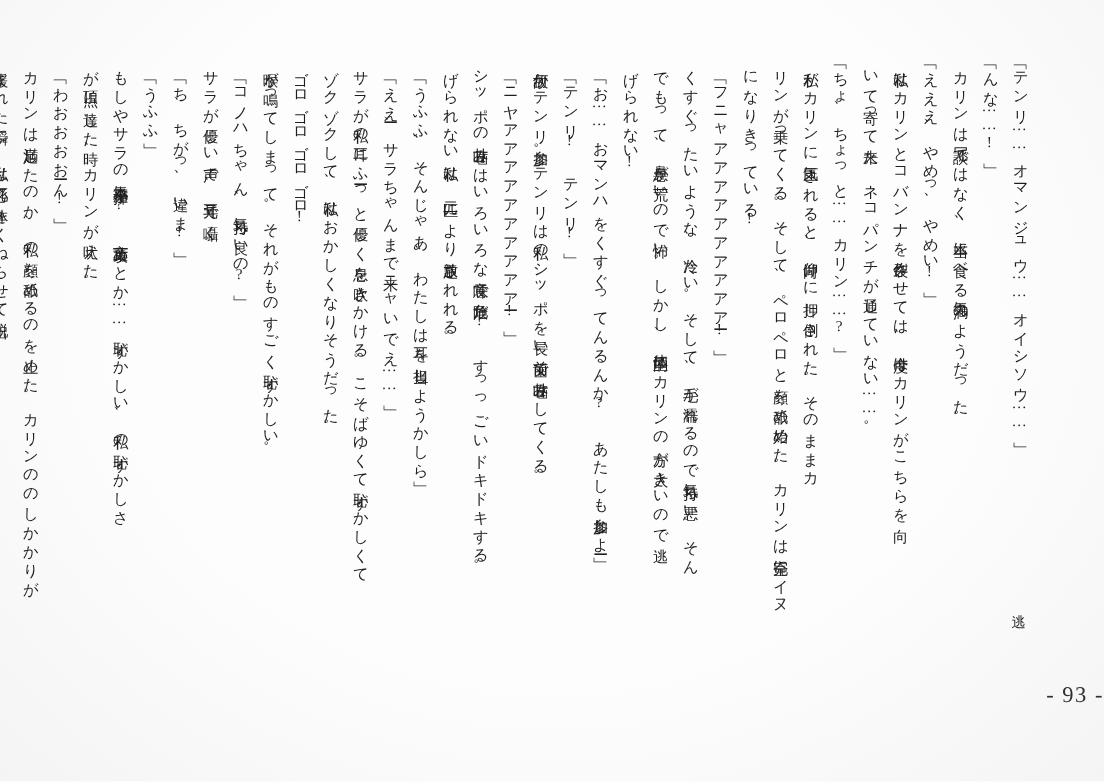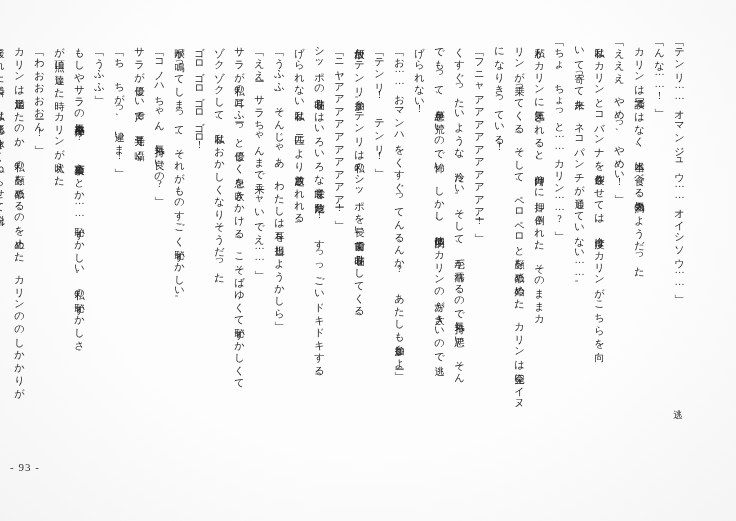--- a/index.html
+++ b/index.html
@@ -64,22 +64,22 @@
     writing-mode: vertical-rl;
     text-orientation: upright;
     font-size: 9.5px;
     color: #2a2a2a;
   }
   #page-number {
     position: absolute;
     left: 0;
     right: 0;
     bottom: 48px;
-    text-align: left;
-    font-size: 11px;
+    text-align: right;
+    font-size: 15px;
     letter-spacing: 1px;
     color: #303030;
     font-family: "Liberation Serif", "DejaVu Serif", serif;
     padding-left: 10px;
   }
 </style>
 </head>
 <body>
 
 <div id="page">

